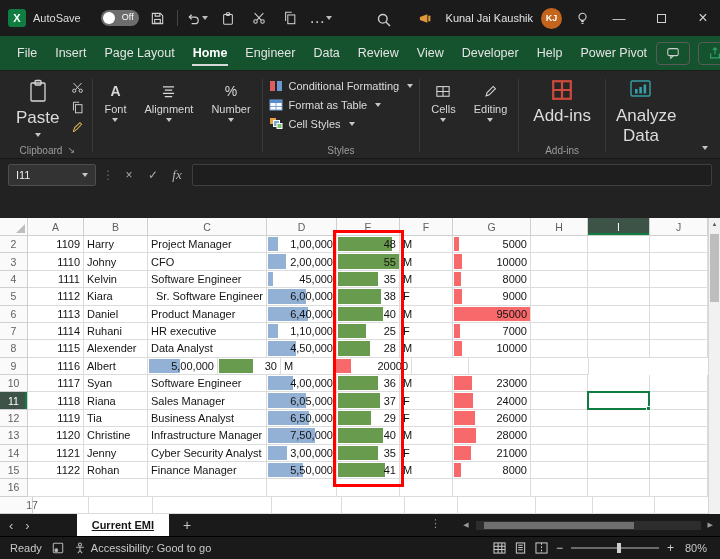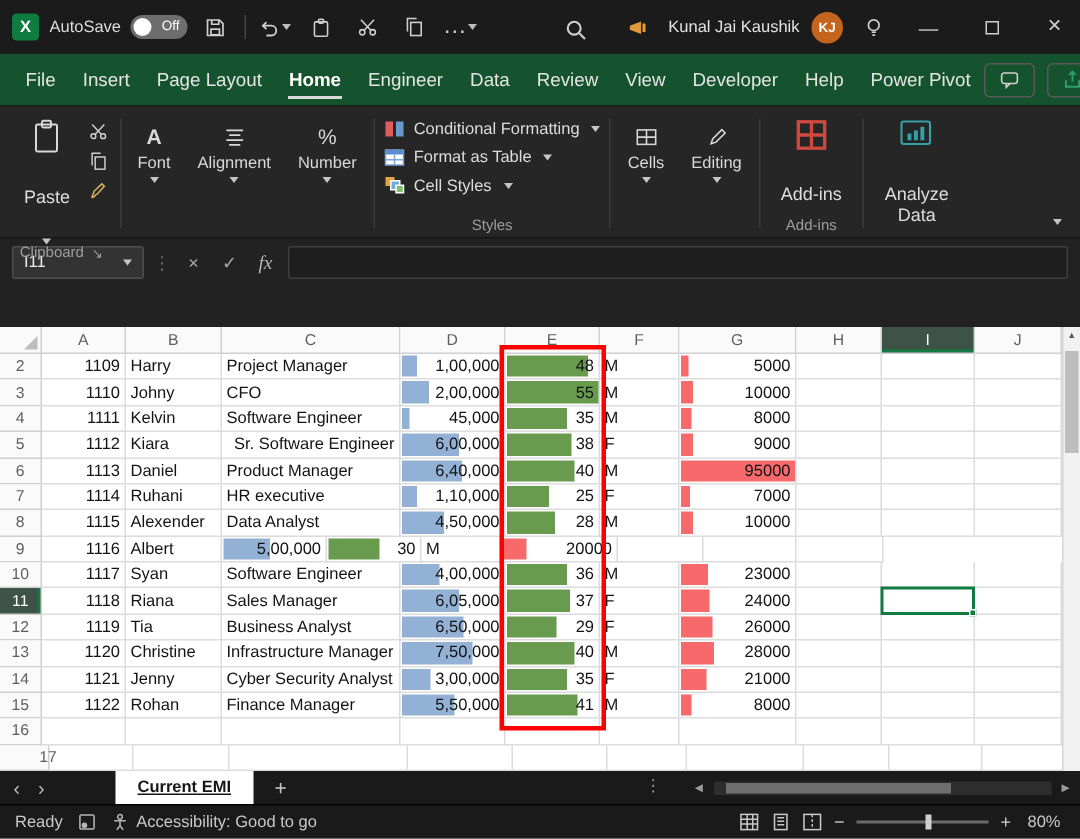--- a/index.html
+++ b/index.html
@@ -4,21 +4,21 @@
 <style>
   * { margin:0; padding:0; box-sizing:border-box; }
   html,body { width:720px; height:559px; overflow:hidden; }
   body { font-family:"Liberation Sans", sans-serif; background:#1b1b1b; }
   #app { position:relative; width:720px; height:559px; }
   svg { display:block; }
 
   
   #titlebar { height:36px; background:#1b1b1b; display:flex; align-items:center; padding:0 0 0 8px; gap:7px; color:#d6d6d6; }
   .excel-logo { width:18px; height:18px; background:#107c41; border-radius:3px; color:#fff; font-weight:bold; font-size:11px; display:flex; align-items:center; justify-content:center; }
-  .autosave { display:flex; align-items:center; gap:6px; font-size:11px; color:#dcdcdc; }
+  .autosave { display:flex; align-items:center; gap:20px; font-size:11px; color:#dcdcdc; }
   .toggle { width:38px; height:16px; background:#6d6d6d; border-radius:8px; position:relative; }
   .knob { width:12px; height:12px; border-radius:50%; background:#fff; position:absolute; left:2px; top:2px; }
   .toggle-label { position:absolute; right:5px; top:2px; font-size:9px; color:#fff; }
   .tbdiv { width:1px; height:16px; background:#454545; }
   .tbico { width:24px; height:26px; display:flex; align-items:center; justify-content:center; color:#cfcfcf; }
   .tbchev { width:0; height:0; border-left:3px solid transparent; border-right:3px solid transparent; border-top:4px solid #bdbdbd; margin-left:1px; }
   .tb-search { position:absolute; left:372px; top:7px; }
   .tb-right { margin-left:auto; display:flex; align-items:center; gap:8px; }
   .username { font-size:11px; color:#e2e2e2; }
   .avatar { width:21px; height:21px; border-radius:50%; background:#c4641d; color:#fff; font-size:9px; font-weight:bold; display:flex; align-items:center; justify-content:center; }
@@ -33,21 +33,21 @@
   .mb-right { margin-left:auto; display:flex; gap:8px; padding-right:6px; }
   .mbbtn { width:34px; height:23px; border:1px solid #5a5a5a; border-radius:4px; display:flex; align-items:center; justify-content:center; }
 
   
   #ribbon { height:88px; background:#262626; border-top:1px solid #1c1c1c; display:flex; align-items:stretch; padding:3px 4px 0 4px; position:relative; }
   .rgroup { display:flex; flex-direction:column; align-items:center; padding:0 4px; }
   .rgroup-content { flex:1; display:flex; align-items:flex-start; }
   .rgroup-label { height:16px; font-size:10px; color:#9d9d9d; display:flex; align-items:center; gap:5px; }
   .launcher { font-size:9px; color:#9d9d9d; }
   .rdiv { width:1px; background:#3a3a3a; margin:5px 2px 6px; }
-  .bigbtn { display:flex; flex-direction:column; align-items:center; gap:21px; padding:5px 8px 0; color:#dcdcdc; font-size:12px; text-align:center; }
+  .bigbtn { display:flex; flex-direction:column; align-items:center; gap:5px; padding:5px 8px 0; color:#dcdcdc; font-size:17px; text-align:center; }
   .chev { width:0; height:0; border-left:3.5px solid transparent; border-right:3.5px solid transparent; border-top:4px solid #c6c6c6; }
   .smallcol { display:flex; flex-direction:column; gap:7px; padding:7px 2px 0 4px; }
   .sic { display:flex; align-items:center; gap:2px; }
   .vbtn { display:flex; flex-direction:column; align-items:center; gap:3px; padding:8px 9px 0; color:#d8d8d8; font-size:11px; }
   .vicon { height:18px; display:flex; align-items:center; justify-content:center; font-size:14px; color:#d8d8d8; }
   .styles-col { display:flex; flex-direction:column; gap:5px; padding-top:5px; }
   .styles-item { display:flex; align-items:center; gap:6px; font-size:11px; color:#dcdcdc; }
   .styles-item .chev { margin-left:2px; }
   .analyze-label { width:50px; line-height:1.2; }
   .ribbon-collapse { position:absolute; right:12px; bottom:8px; }

